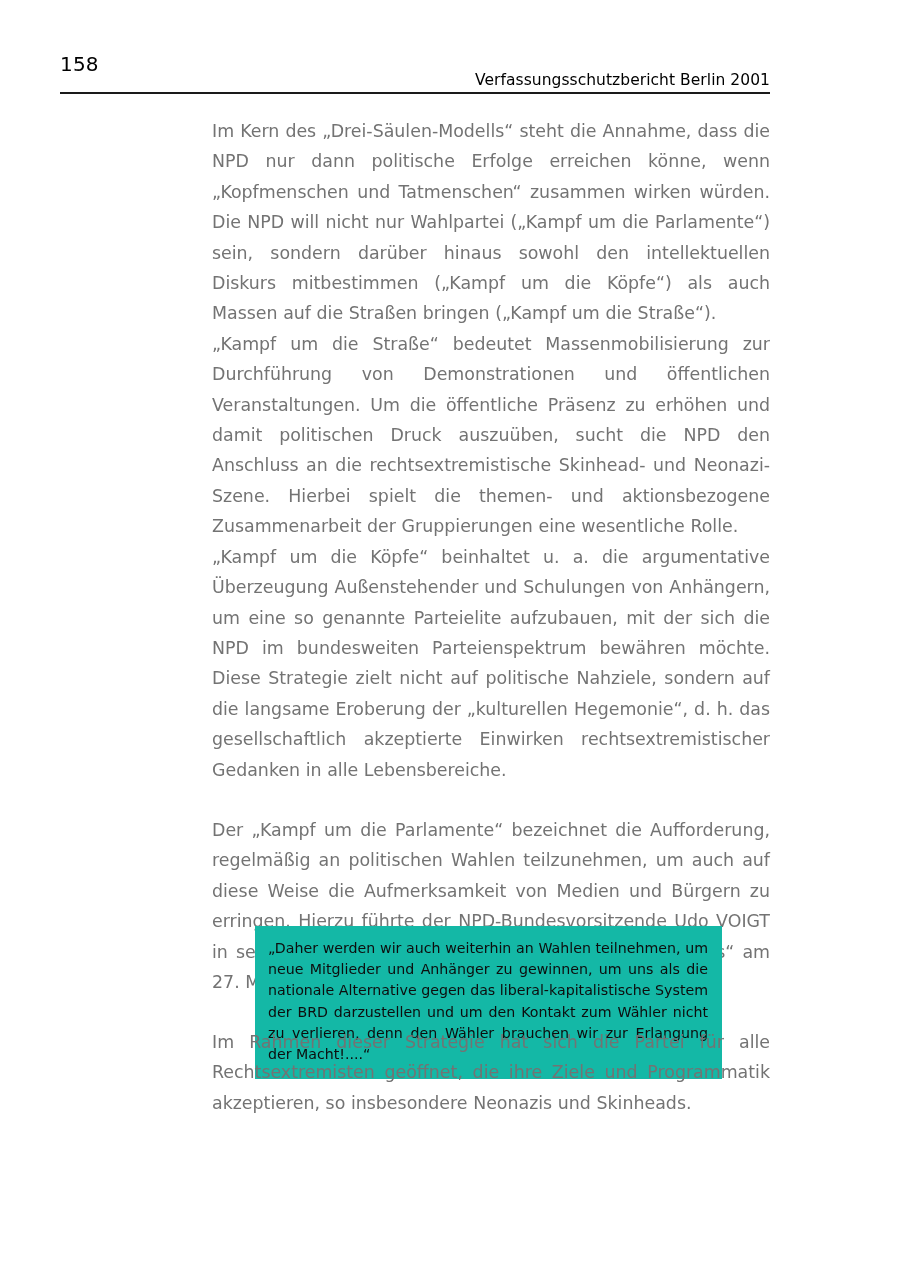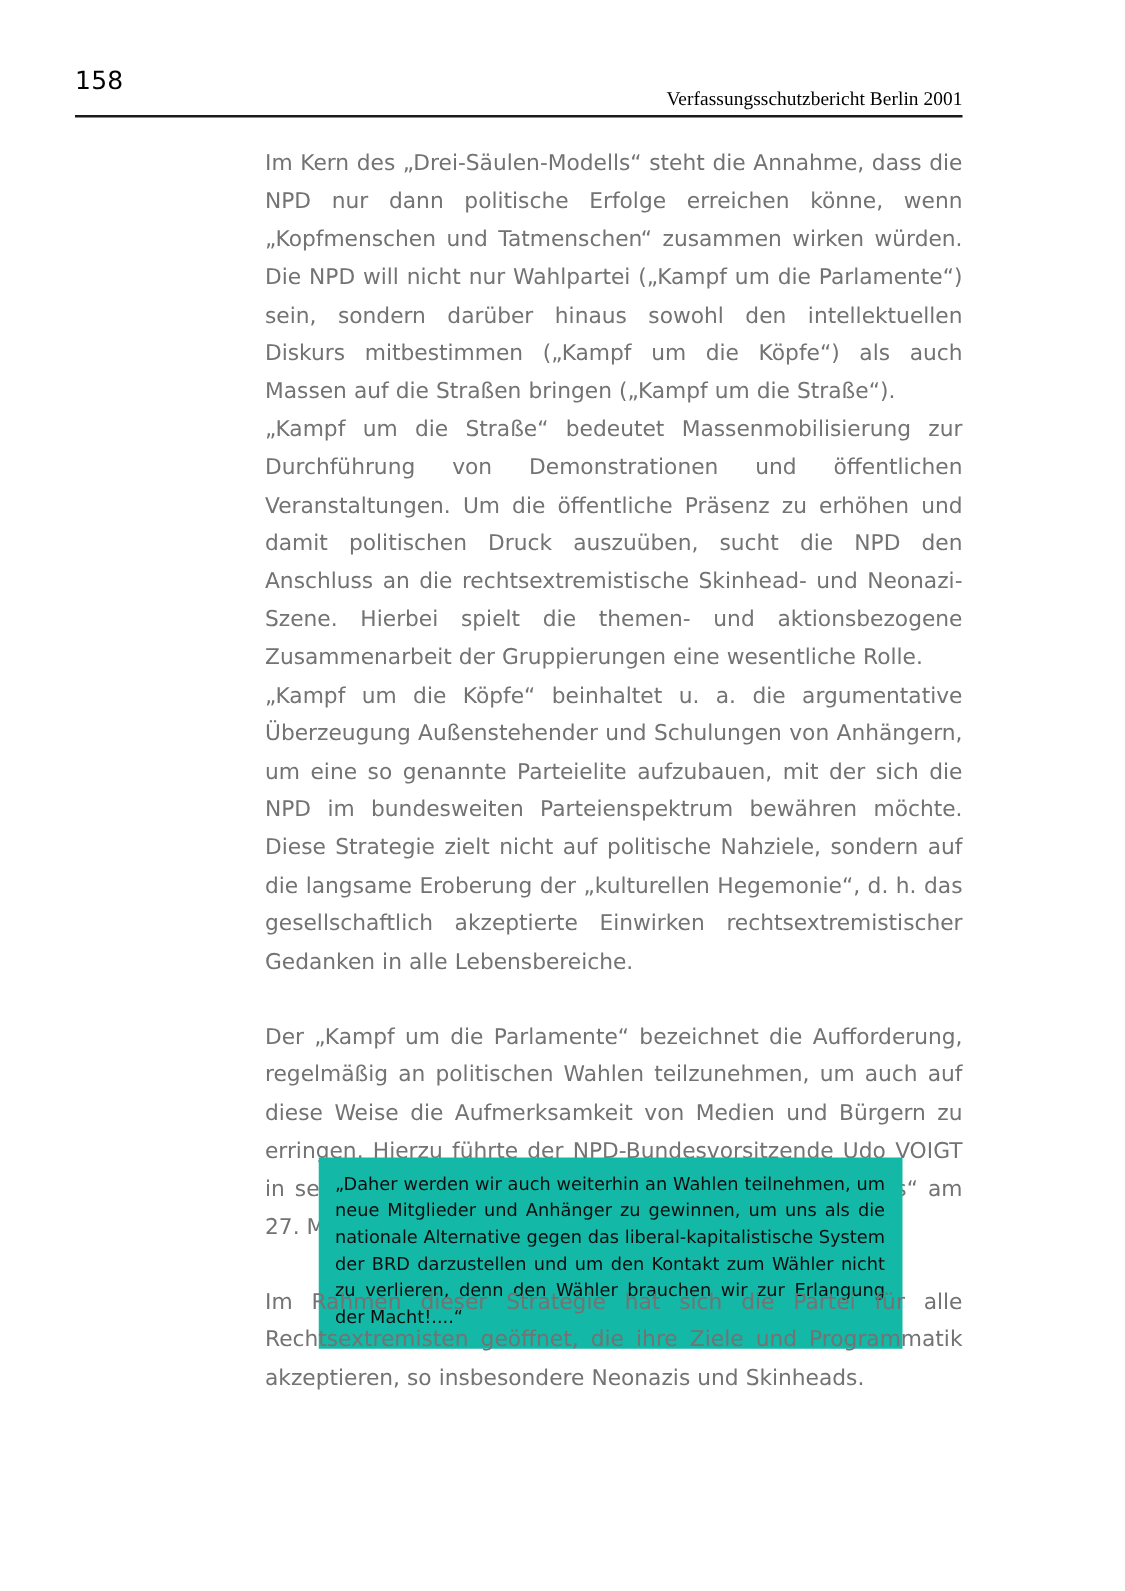--- a/index.html
+++ b/index.html
@@ -43,21 +43,20 @@
   }
   .header-title {
     position: absolute;
     right: 0;
     top: 18px;
     font-size: 15.5px;
     line-height: 20px;
     letter-spacing: 0.05px;
     color: #000;
     white-space: nowrap;
-    font-family: Liberation Serif, serif;
   }
   .header-rule {
     position: absolute;
     left: 60px;
     top: 92px;
     width: 710px;
     height: 2px;
     background: #1a1a1a;
   }
 

